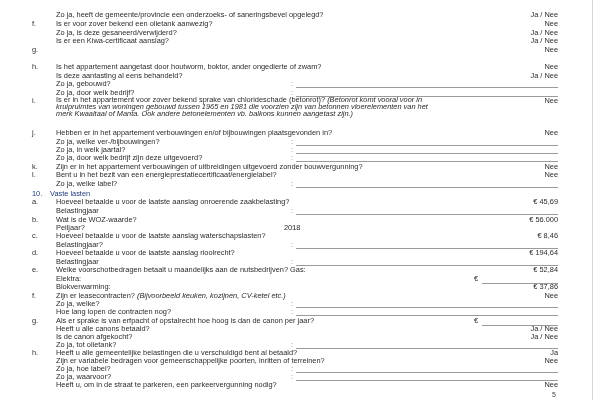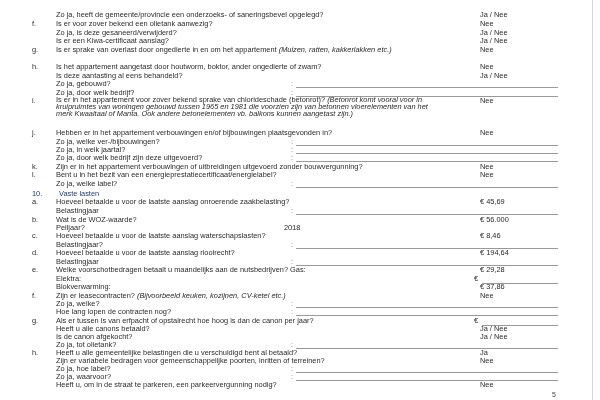--- a/index.html
+++ b/index.html
@@ -6,21 +6,21 @@
   body {
     width: 600px; height: 400px; overflow: hidden; background: #ffffff;
     font-family: "Liberation Sans", sans-serif; color: #2a2a2a; position: relative;
   }
   .page { position: absolute; left: 0; top: 0; width: 600px; height: 400px; }
   .rightedge { position: absolute; left: 592px; top: 0; width: 1px; height: 400px; background: #d6d6d6; }
   .row { position: absolute; left: 0; width: 600px; font-size: 7.4px; line-height: 8px; white-space: nowrap; }
   .letter { position: absolute; left: 32px; }
   .q { position: absolute; left: 56px; }
   .q.wrap { white-space: normal; width: 320px; }
-  .ansr { position: absolute; left: 480px; width: 78px; }
+  .ansr { position: absolute; left: 480px; width: 78px; text-align: right; }
   .bold { font-weight: normal; }
   .it { font-style: italic; }
   .colon { position: absolute; left: 291px; color: #777; }
   .uline { position: absolute; left: 296px; width: 262px; height: 0; border-top: 1px solid #9a9a9a; }
   .eurofield { position: absolute; left: 474px; }
   .eurofield .ul { display: inline-block; width: 76px; border-top: 1px solid #9a9a9a; vertical-align: -3px; margin-left: 4px; }
   .sec { color: #1f3a7a; }
   .pagenum { position: absolute; left: 552px; top: 358px; font-size: 7px; color: #444; }
 </style>
 </head>
@@ -41,21 +41,20 @@
   <div class="row" style="top:29px">
     <span class="q">Zo ja, is deze gesaneerd/verwijderd?</span>
     <span class="ansr">Ja / Nee</span>
   </div>
   <div class="row" style="top:37px">
     <span class="q">Is er een Kiwa-certificaat aanslag?</span>
     <span class="ansr">Ja / Nee</span>
   </div>
   <div class="row" style="top:46px; height:16px">
     <span class="letter">g.</span>
-    <span class="q wrap" style="width:360px"><span>Is er sprake van overlast door ongedierte in en om het appartement</span> <span class="it">(Muizen, ratten, kakkerlakken etc.)</span></span>
     <span class="ansr bold">Nee</span>
   </div>
   <div class="row" style="top:63px">
     <span class="letter">h.</span>
     <span class="q">Is het appartement aangetast door houtworm, boktor, ander ongedierte of zwam?</span>
     <span class="ansr bold">Nee</span>
   </div>
   <div class="row" style="top:72px">
     <span class="q">Is deze aantasting al eens behandeld?</span>
     <span class="ansr">Ja / Nee</span>
@@ -106,21 +105,21 @@
     <span class="ansr bold">Nee</span>
   </div>
   <div class="row" style="top:180px">
     <span class="q">Zo ja, welke label?</span>
     <span class="colon">:</span>
       <span class="uline" style="top:7px"></span>
   </div>
 
   <div class="row sec" style="top:190px">
     <span class="letter">10.</span>
-    <span class="q" style="left:59px">Vaste lasten</span>
+    <span class="q" style="left:50px">Vaste lasten</span>
   </div>
 
   <div class="row" style="top:198px">
     <span class="letter">a.</span>
     <span class="q">Hoeveel betaalde u voor de laatste aanslag onroerende zaakbelasting?</span>
     <span class="ansr bold">€ 45,69</span>
   </div>
   <div class="row" style="top:207px">
     <span class="q">Belastingjaar</span>
     <span class="colon">:</span>
@@ -152,21 +151,21 @@
     <span class="ansr bold">€ 194,64</span>
   </div>
   <div class="row" style="top:258px">
     <span class="q">Belastingjaar</span>
     <span class="colon">:</span>
       <span class="uline" style="top:7px"></span>
   </div>
   <div class="row" style="top:266px">
     <span class="letter">e.</span>
     <span class="q">Welke voorschotbedragen betaalt u maandelijks aan de nutsbedrijven? Gas:</span>
-    <span class="ansr bold">€ 29,28</span>
+    <span class="ansr bold">€ 52,84</span>
   </div>
   <div class="row" style="top:275px">
     <span class="q">Elektra:</span>
     <span class="eurofield"><span>€</span><span class="ul"></span></span>
   </div>
   <div class="row" style="top:283px">
     <span class="q">Blokverwarming:</span>
     <span class="ansr bold">€ 37,86</span>
   </div>
   <div class="row" style="top:292px">
@@ -179,21 +178,21 @@
     <span class="colon">:</span>
       <span class="uline" style="top:7px"></span>
   </div>
   <div class="row" style="top:308px">
     <span class="q">Hoe lang lopen de contracten nog?</span>
     <span class="colon">:</span>
       <span class="uline" style="top:7px"></span>
   </div>
   <div class="row" style="top:317px">
     <span class="letter">g.</span>
-    <span class="q">Als er tussen is van erfpacht of opstalrecht hoe hoog is dan de canon per jaar?</span>
+    <span class="q">Als er sprake is van erfpacht of opstalrecht hoe hoog is dan de canon per jaar?</span>
     <span class="eurofield"><span>€</span><span class="ul"></span></span>
   </div>
   <div class="row" style="top:325px">
     <span class="q">Heeft u alle canons betaald?</span>
     <span class="ansr">Ja / Nee</span>
   </div>
   <div class="row" style="top:333px">
     <span class="q">Is de canon afgekocht?</span>
     <span class="ansr">Ja / Nee</span>
   </div>

